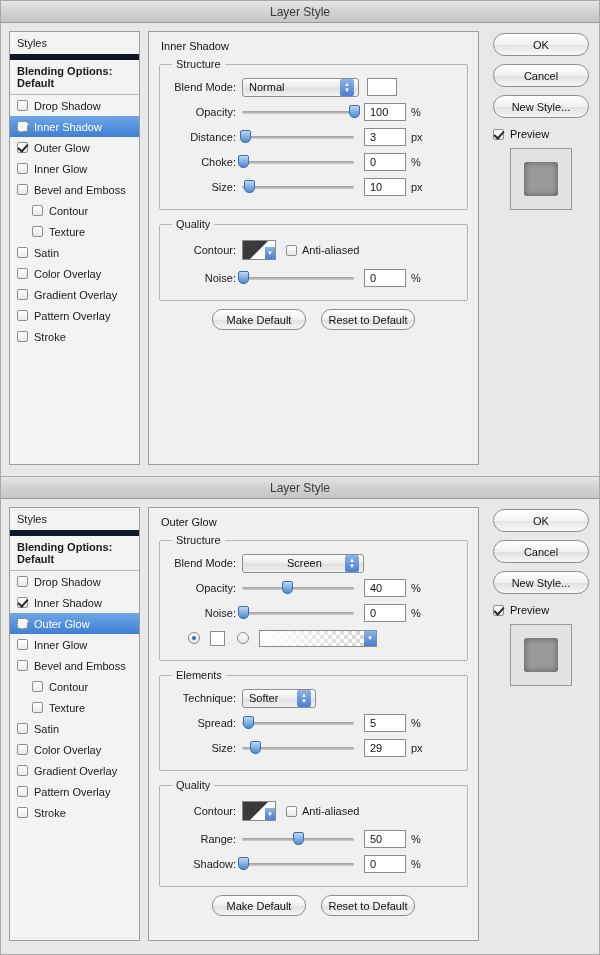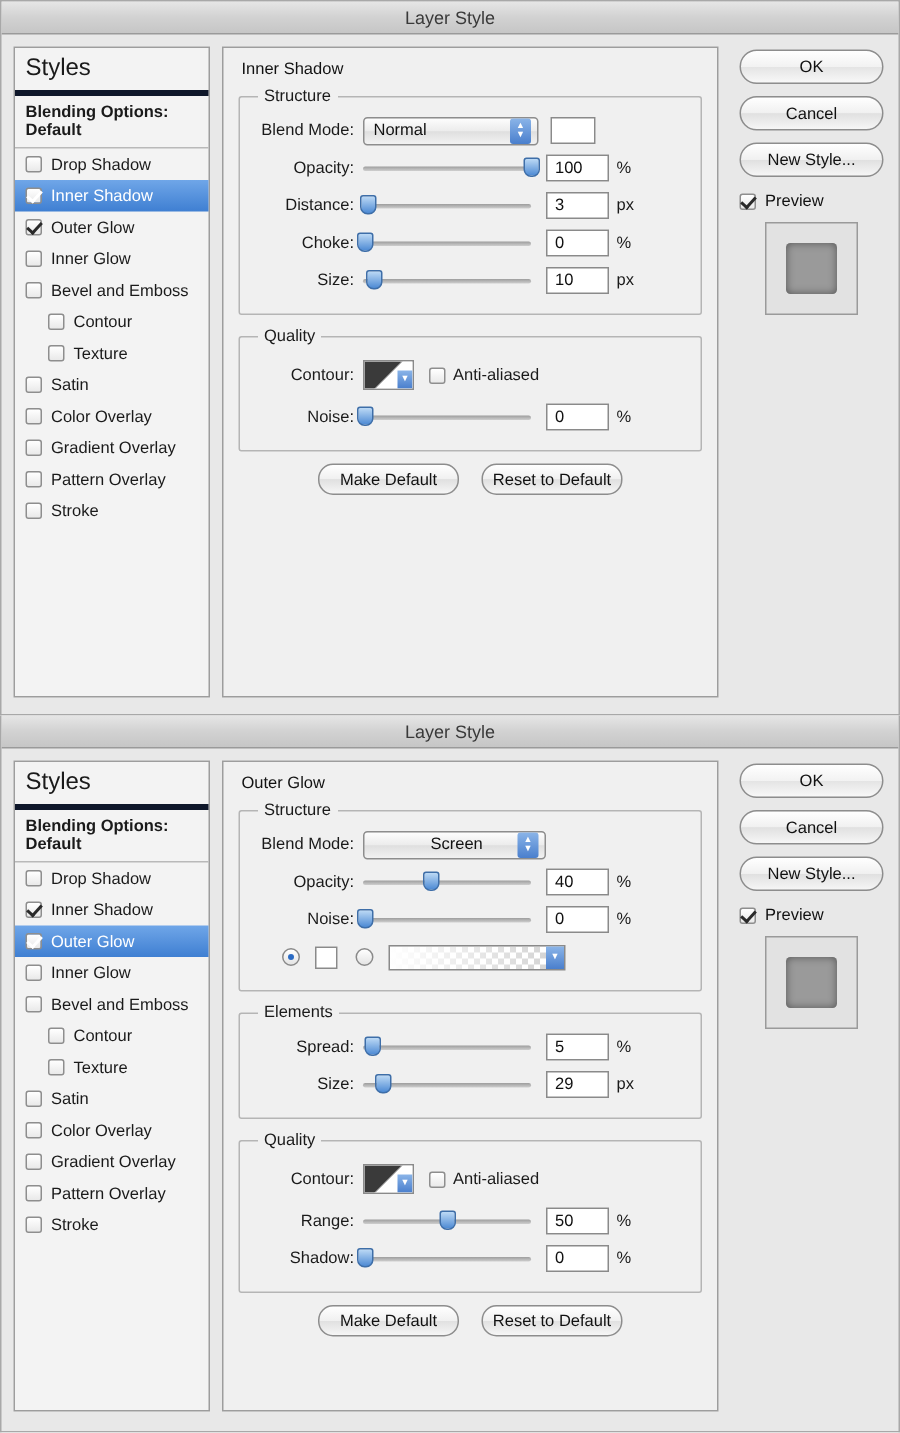--- a/index.html
+++ b/index.html
@@ -32,22 +32,22 @@
   
   .styles-panel {
     width: 131px;
     background: #f3f3f3;
     border: 1px solid #9d9d9d;
     height: 434px;
     font-size: 11px;
   }
   .styles-head {
     padding: 5px 6px 5px 7px;
-    border-bottom: 4px solid #0f172a;
-    color: #1a1a1a; font-size: 16px;
+    border-bottom: 6px solid #0f172a;
+    color: #1a1a1a; font-size: 11px;
   }
   .styles-blend {
     padding: 5px 6px 5px 7px;
     border-bottom: 1px solid #b9b9b9;
     color: #1a1a1a; font-size: 11px; font-weight: bold;
   }
   .style-item {
     display: flex; align-items: center;
     padding: 2px 4px 2px 7px;
     height: 21px;
@@ -584,20 +584,27 @@
           <span style="display:inline-block;width:10px"></span>
           <div class="gradstrip">
             <span class="pop">▼</span>
           </div>
         </div>
       </fieldset>
 
       <fieldset class="group">
         <legend>Elements</legend>
 
+        <div class="row">
+          <span class="lbl">Technique:</span>
+          <div class="popup w80">
+            <span>Softer</span>
+            <span class="arrows">▲<br>▼</span>
+          </div>
+        </div>
 
         <div class="row">
           <span class="lbl">Spread:</span>
           <div class="slider">
             <div class="track"></div>
             <div class="knob" style="left:5%"></div>
           </div>
           <div class="numfield w42">5</div>
           <span class="unit">%</span>
         </div>

